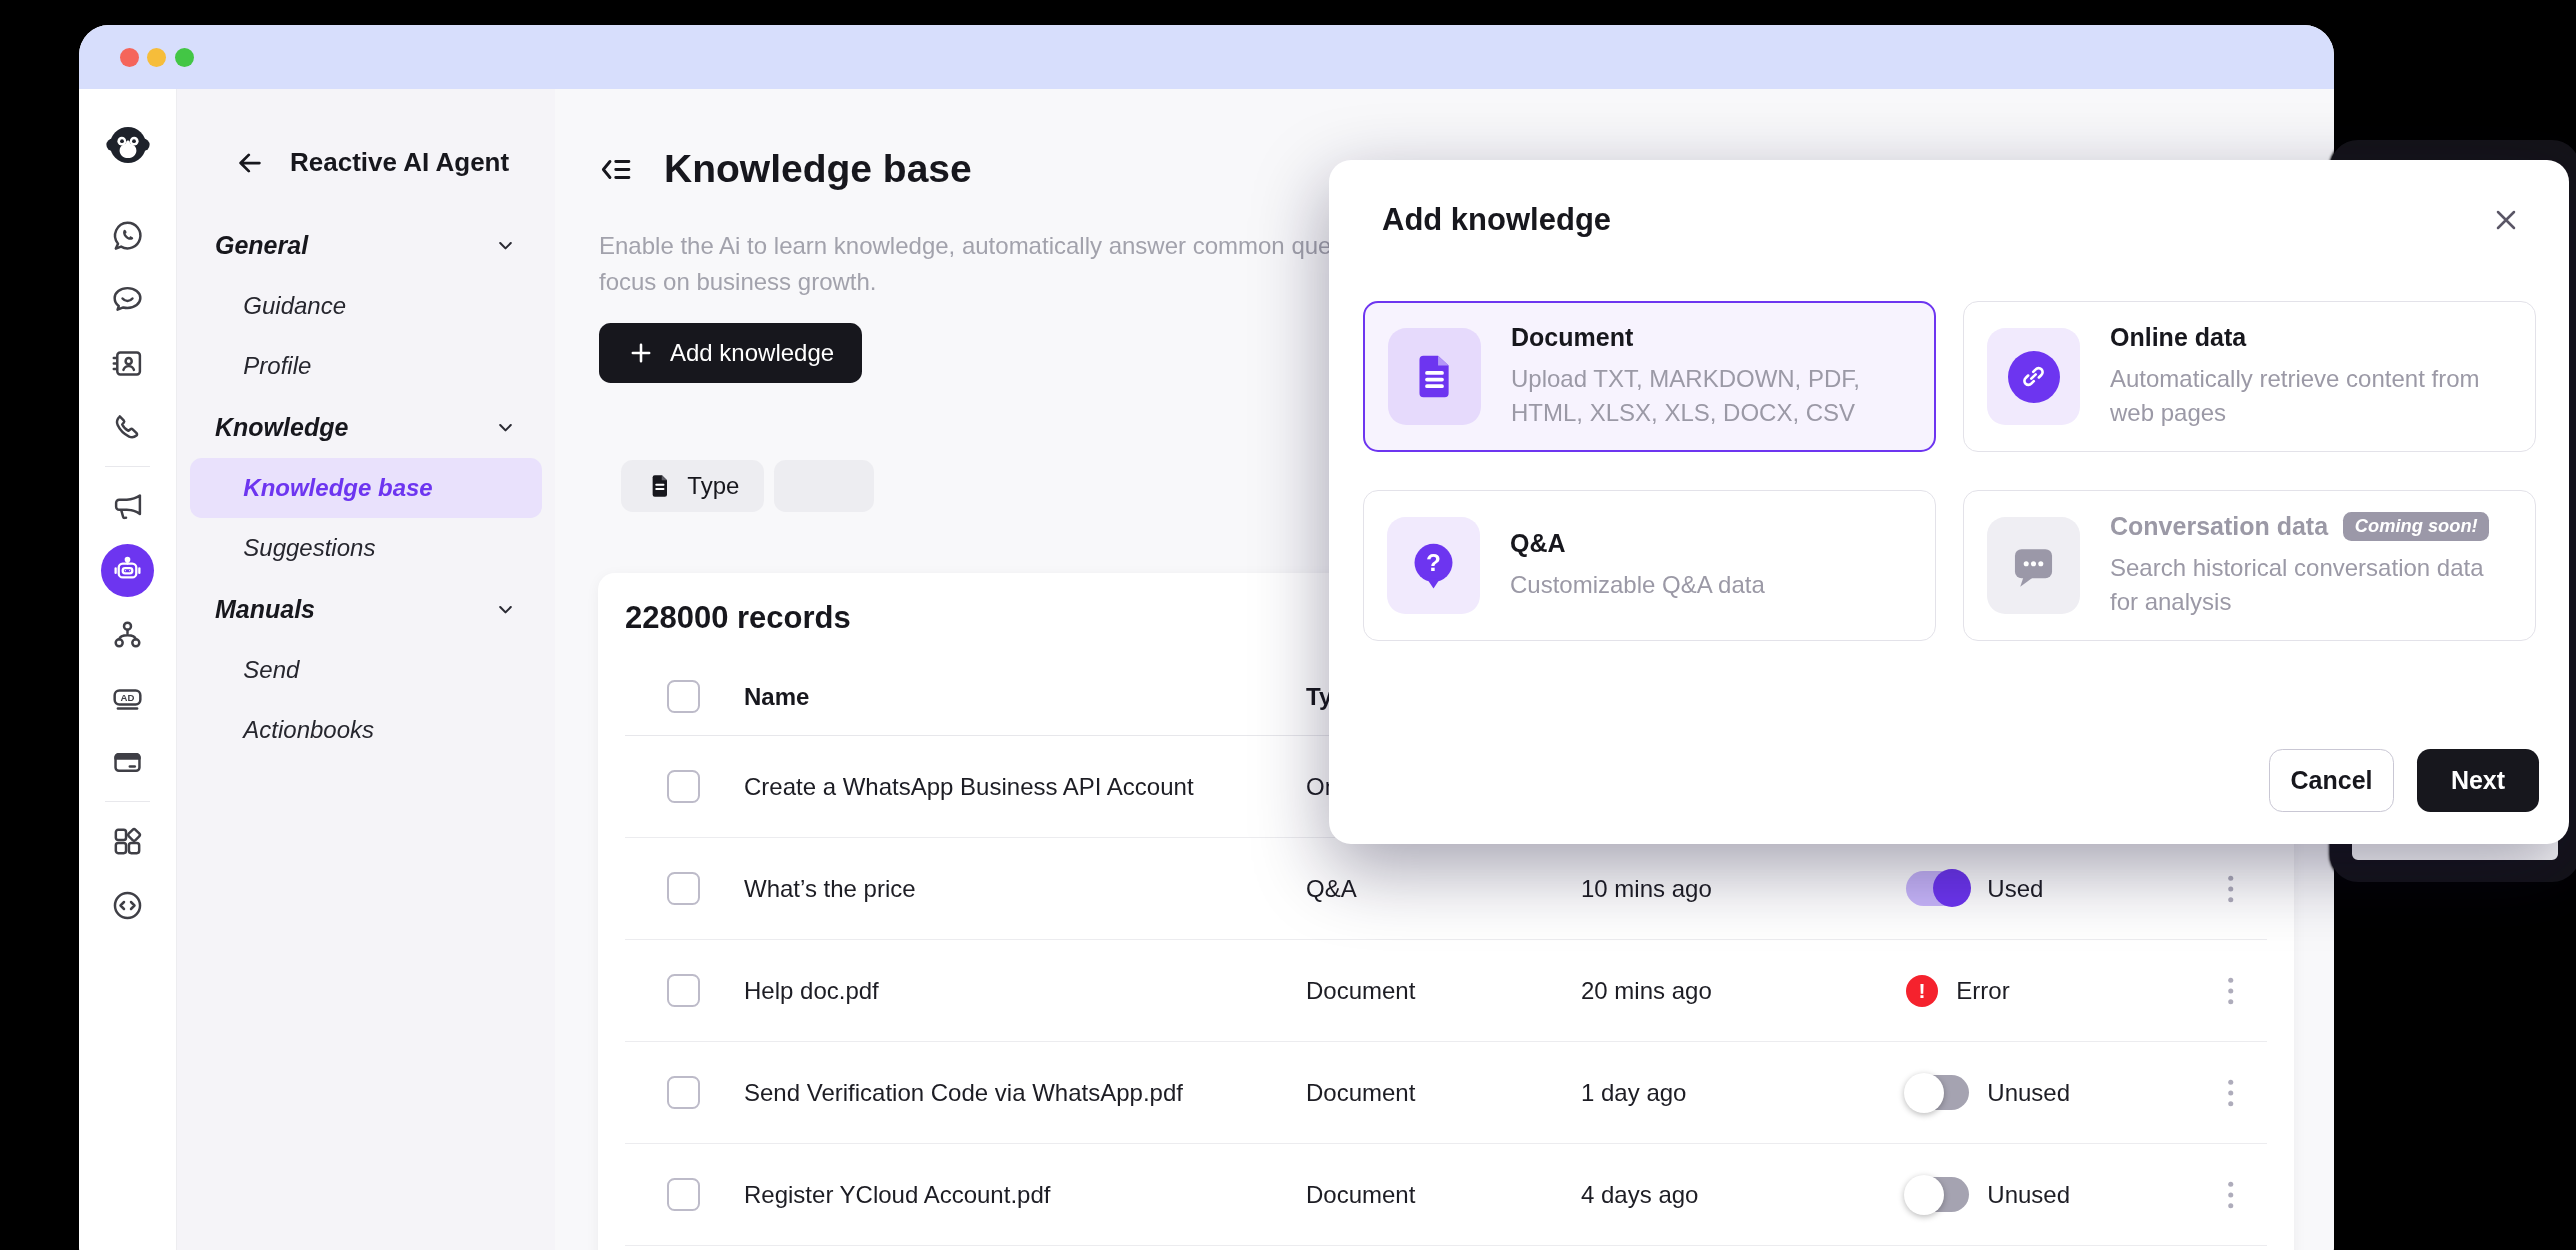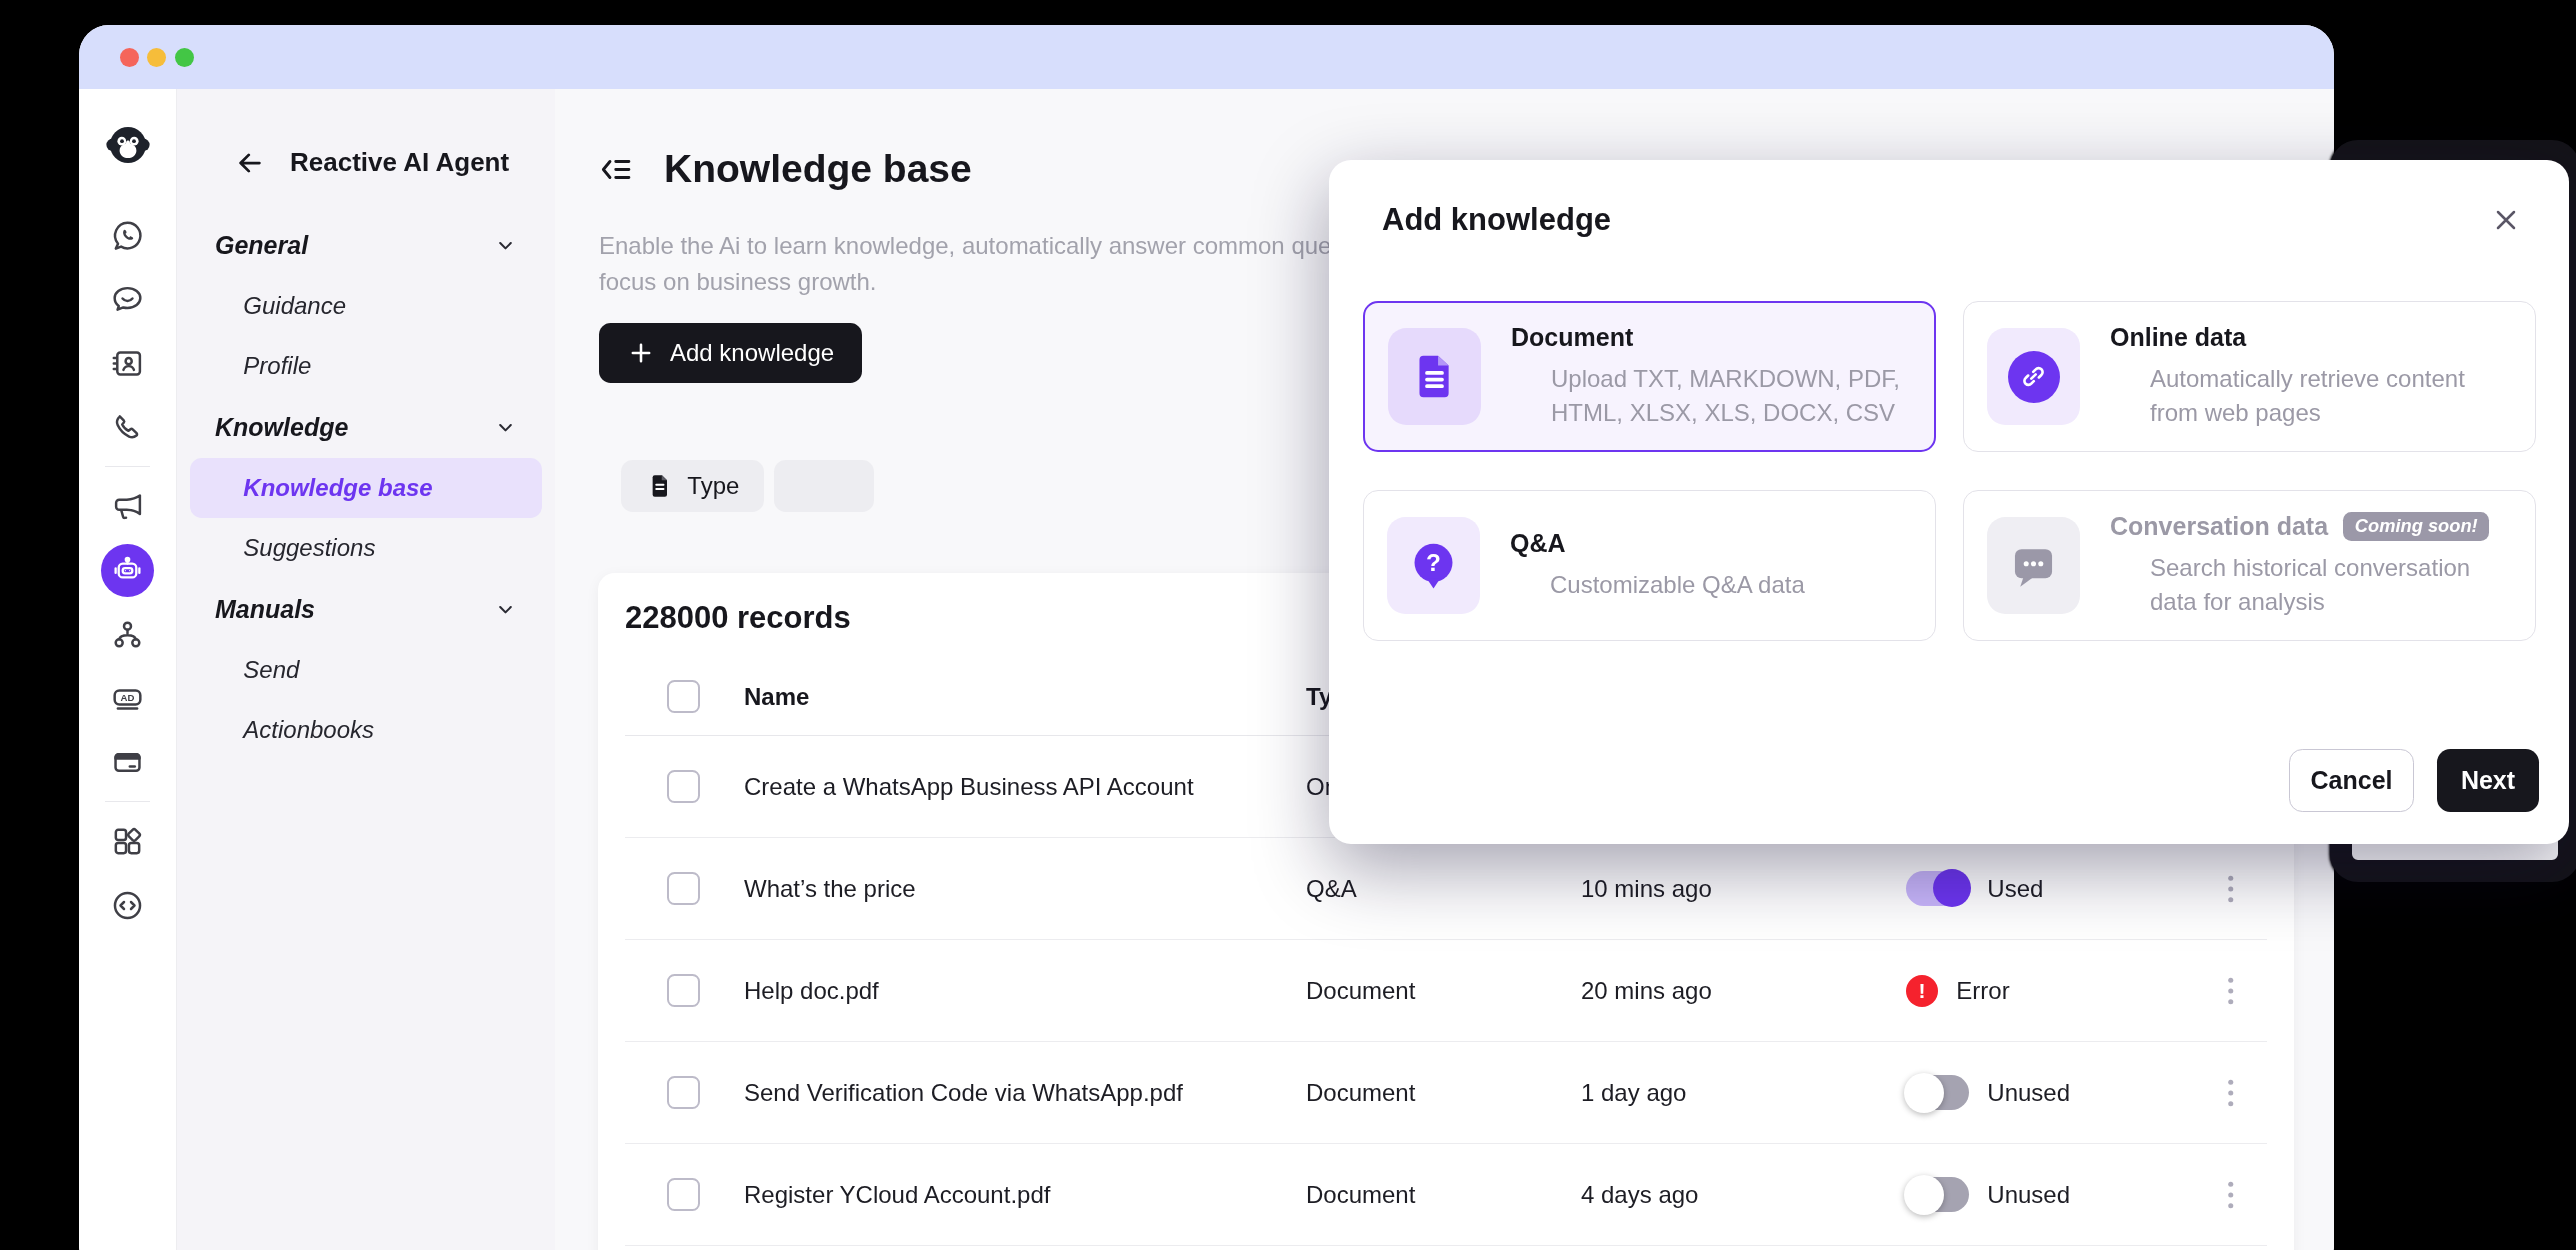--- a/index.html
+++ b/index.html
@@ -101,27 +101,27 @@
   .k-tile{width:93px;height:97px;border-radius:18.3px;background:#f1eafd;display:flex;align-items:center;
           justify-content:center;flex:0 0 auto;}
   .k-card.selected .k-tile{background:#e6dafc;}
   .k-card.disabled .k-tile{background:#efeef3;}
   .k-tile svg{width:53px;height:53px;}
   .icon-circle{width:52px;height:52px;border-radius:50%;background:#6d35f0;display:flex;align-items:center;justify-content:center;}
   .icon-circle svg{width:33px;height:33px;}
   .k-body{padding-right:20px;min-width:0;}
   .k-title{font-size:25px;font-weight:bold;color:#17171d;display:flex;align-items:center;gap:15px;}
   .k-card.disabled .k-title{color:#9b99a6;}
-  .k-desc{margin-top:10px;font-size:24px;line-height:34px;color:#9b99a6;margin-left:40px;}
+  .k-desc{margin-top:10px;font-size:24px;line-height:34px;color:#9b99a6;}
   .badge{background:#9b98a8;color:#fff;font-size:18.3px;font-style:italic;font-weight:bold;
          padding:5px 11.7px;border-radius:8.3px;white-space:nowrap;line-height:1;}
   .modal-footer{position:absolute;right:30px;bottom:32px;display:flex;gap:23px;padding-left:20px;}
   .btn-cancel{width:125px;height:63px;border-radius:13.3px;border:1.7px solid #c9c7d4;background:#fff;
               font-size:25px;font-weight:600;color:#17171d;cursor:pointer;font-family:inherit;}
-  .btn-next{width:102px;height:63px;border-radius:13.3px;background:#17171d;color:#fff;font-size:25px;
+  .btn-next{width:122px;height:63px;border-radius:13.3px;background:#17171d;color:#fff;font-size:25px;
             font-weight:600;border:none;cursor:pointer;font-family:inherit;}
 </style>
 </head>
 <body>
 
 <div class="stage">
 
   <div class="app-window">
     <div class="titlebar" style="background: rgb(215, 222, 252);">
       <span class="dot" style="background: rgb(245, 101, 91);"></span>

